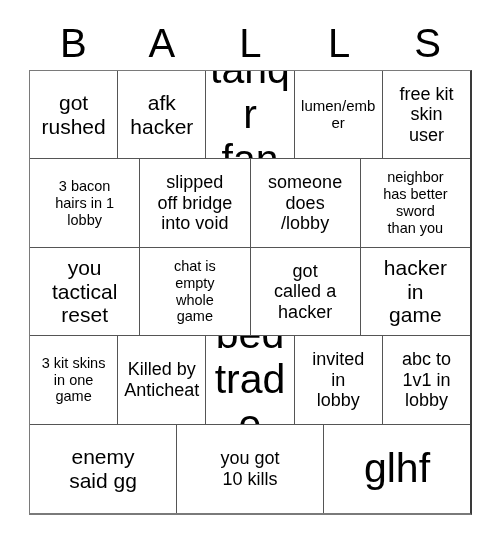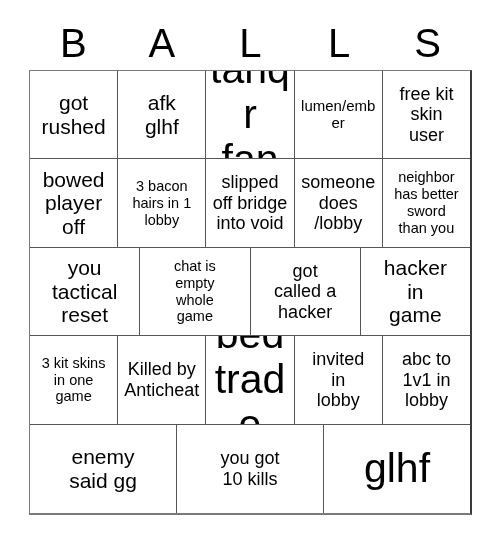--- a/index.html
+++ b/index.html
@@ -115,42 +115,37 @@
 
   <div class="bingo-grid">
 
     <div class="bingo-row">
       <div class="bingo-cell">
           <span class="cell-text fs-lg">got
 rushed</span>
         </div>
       <div class="bingo-cell">
           <span class="cell-text fs-lg">afk
-glhf</span>
+hacker</span>
         </div>
       <div class="bingo-cell">
           <span class="cell-text fs-xl">tanqr
 fan</span>
         </div>
       <div class="bingo-cell">
           <span class="cell-text fs-xs">lumen/ember</span>
         </div>
       <div class="bingo-cell">
           <span class="cell-text fs-md">free kit
 skin
 user</span>
         </div>
     </div>
 
     <div class="bingo-row">
-      <div class="bingo-cell">
-          <span class="cell-text fs-lg">bowed
-player
-off</span>
-        </div>
       <div class="bingo-cell">
           <span class="cell-text fs-sm">3 bacon
 hairs in 1
 lobby</span>
         </div>
       <div class="bingo-cell">
           <span class="cell-text fs-md">slipped
 off bridge
 into void</span>
         </div>

